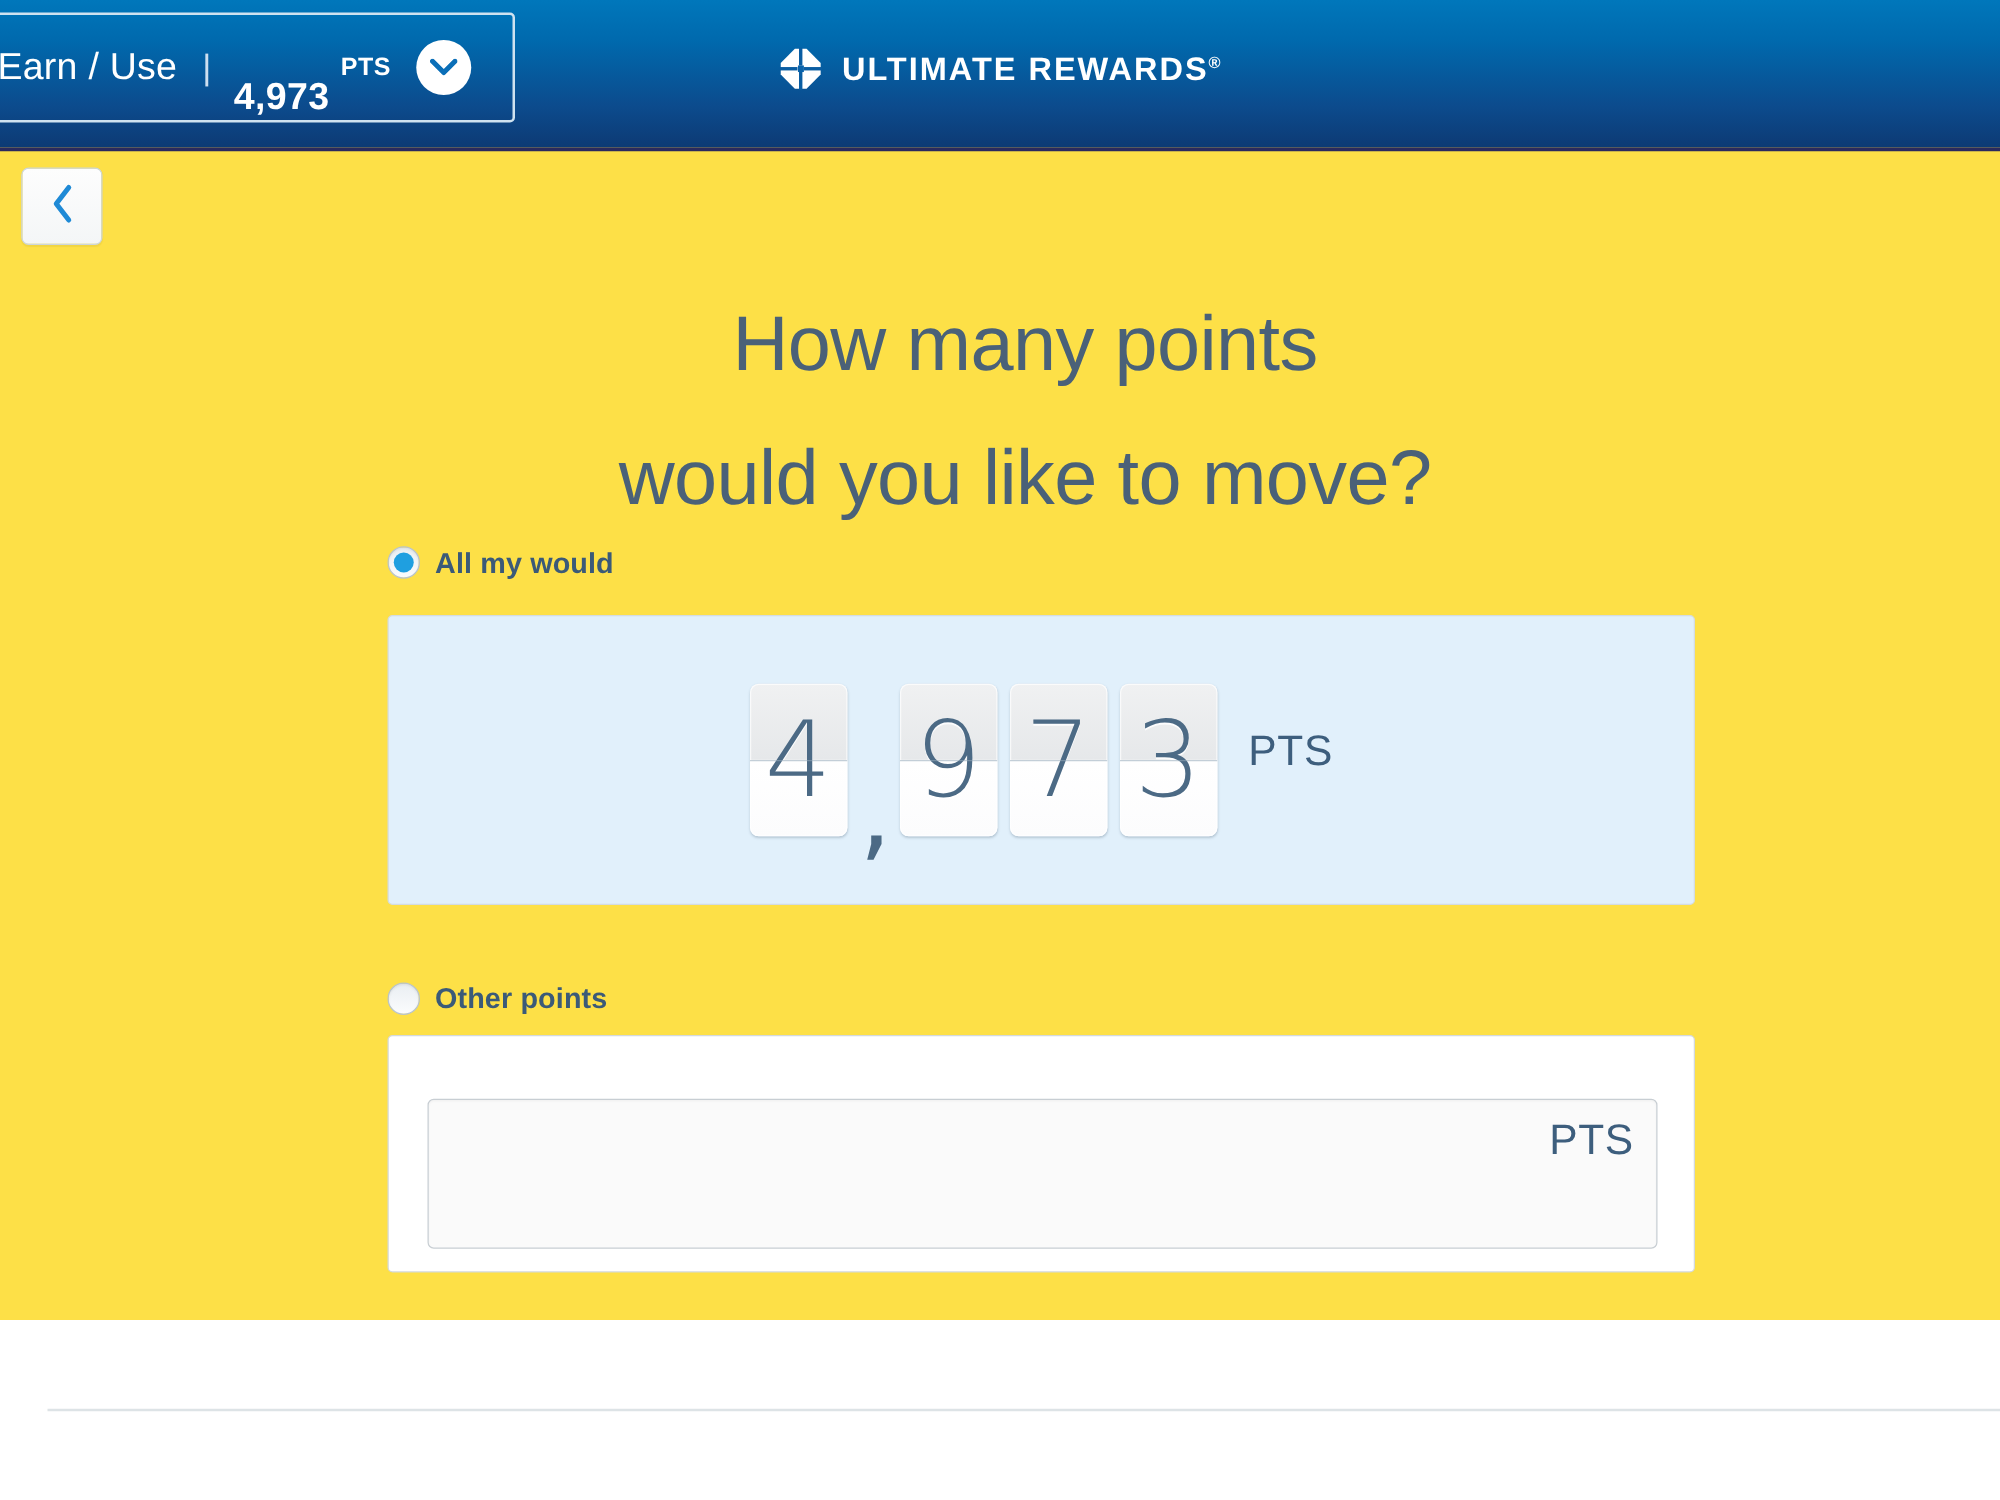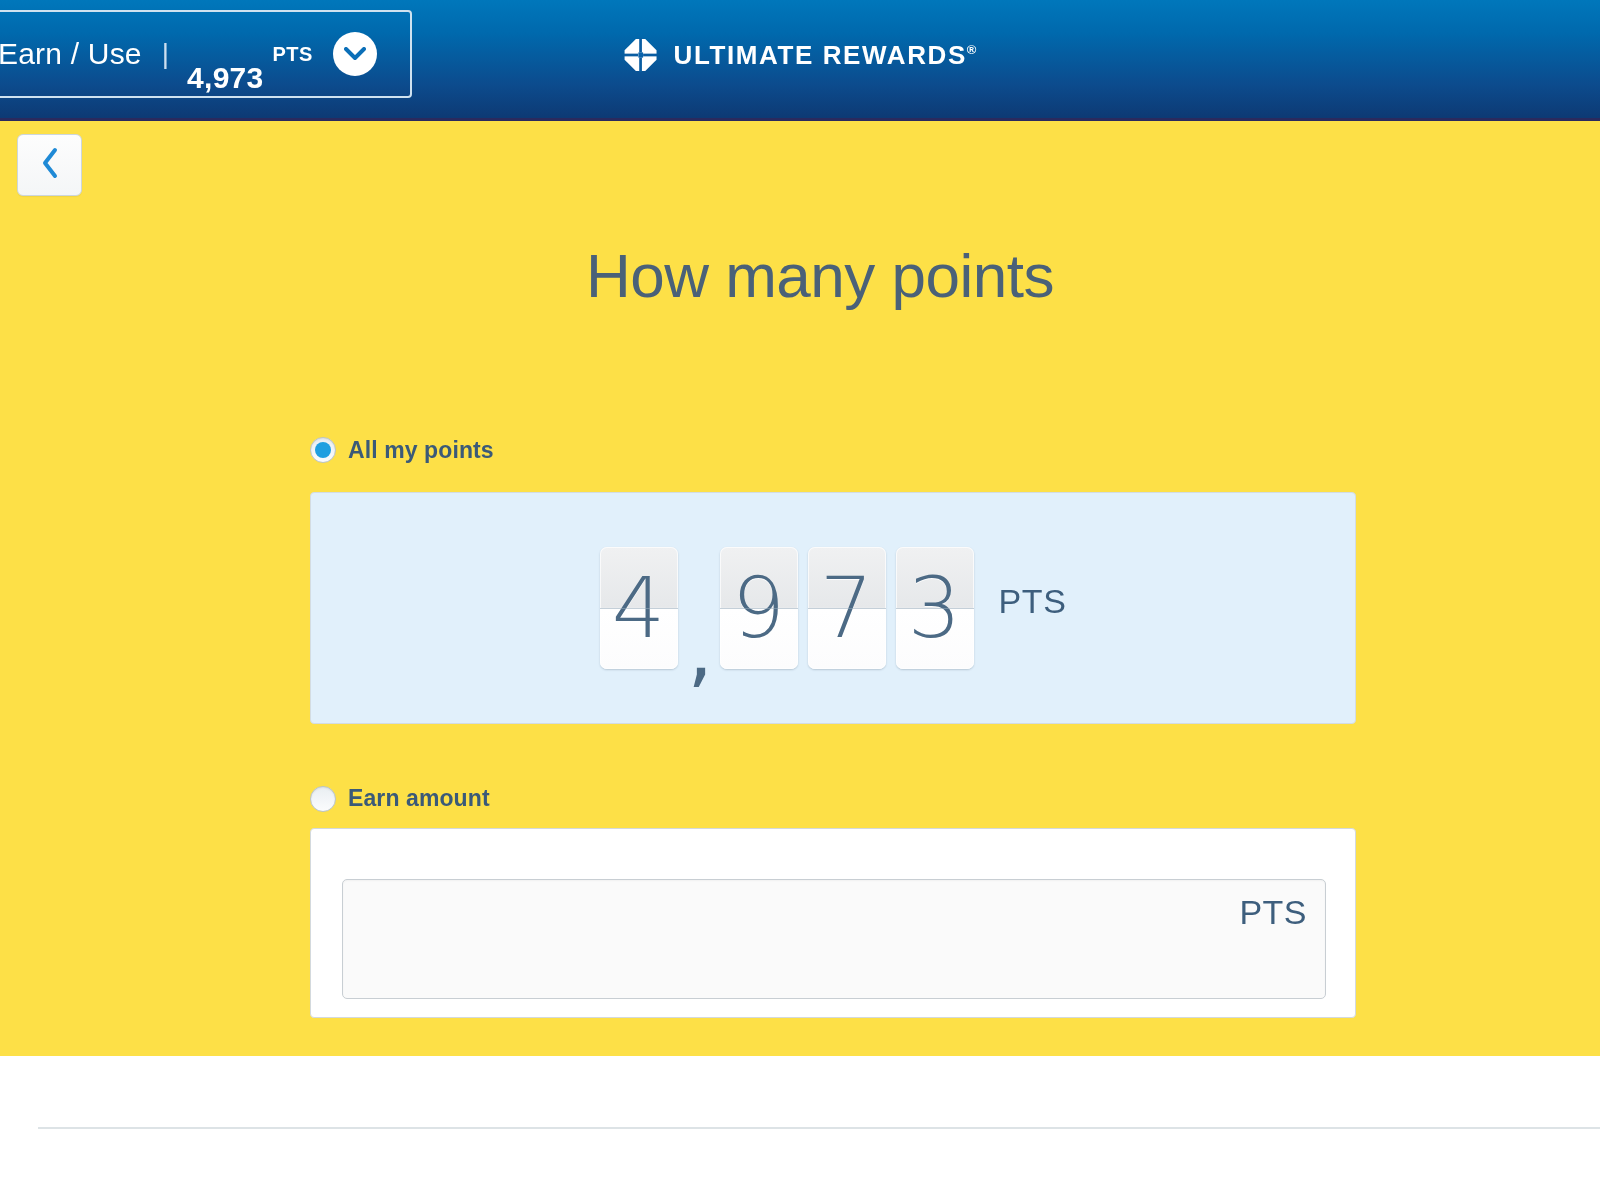--- a/index.html
+++ b/index.html
@@ -404,27 +404,28 @@
   <div class="back-button">
     <span>
       <svg width="20" height="32" viewBox="0 0 20 32" aria-hidden="true">
         <path d="M15 3 L5 16 L15 29" fill="none" stroke="#1f8ad6" stroke-width="4" stroke-linecap="round" stroke-linejoin="round"></path>
       </svg>
     </span>
   </div>
 
   <h1 class="heading">
     <span class="line">How many points</span>
+    <span class="line">would you like to move?</span>
   </h1>
 
   <div class="form-area">
 
     <div class="radio-row">
       <span class="radio checked"></span>
-      <span class="radio-label">All my points</span>
+      <span class="radio-label">All my would</span>
     </div>
 
     <div class="points-panel">
       <div class="flip-wrap">
         <div class="flip-group">
           <div class="flip-tile">
             <span class="flip-digit">4</span>
           </div>
           <div class="flip-comma">
             <span>,</span>
@@ -438,21 +439,21 @@
           <div class="flip-tile">
             <span class="flip-digit">3</span>
           </div>
           <span class="flip-units">PTS</span>
         </div>
       </div>
     </div>
 
     <div class="other-radio-row">
       <span class="radio"></span>
-      <span class="radio-label">Earn amount</span>
+      <span class="radio-label">Other points</span>
     </div>
 
     <div class="other-box">
       <div class="other-input">
         <input class="other-input-field" type="text" placeholder="" style="">
         <span class="other-input-units">PTS</span>
       </div>
     </div>
   </div>
 

